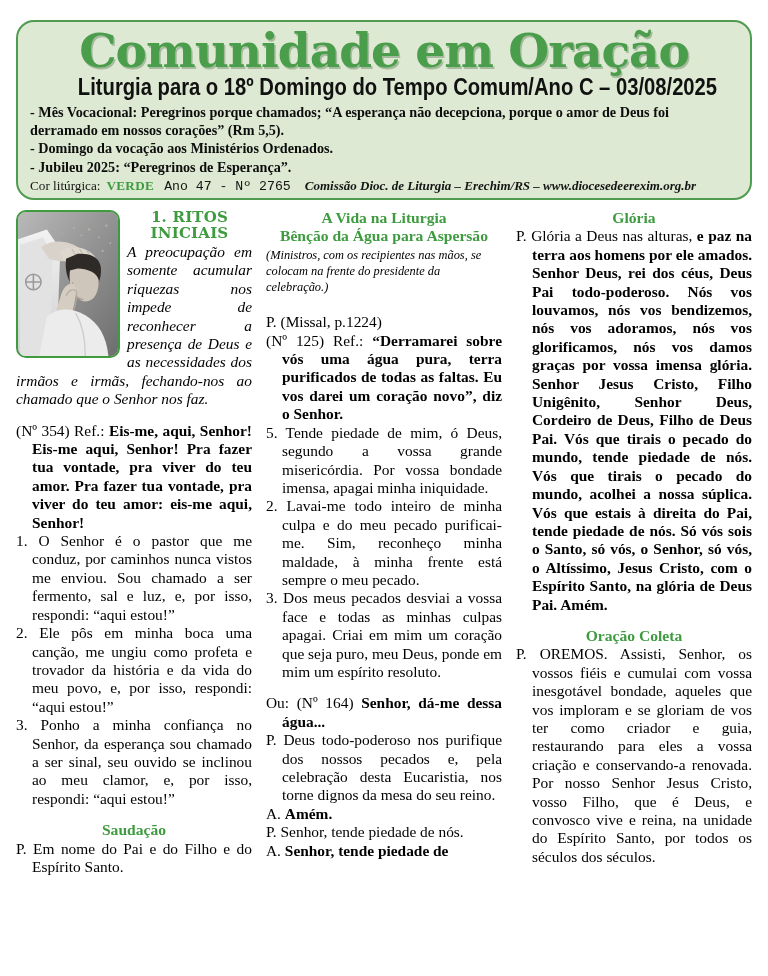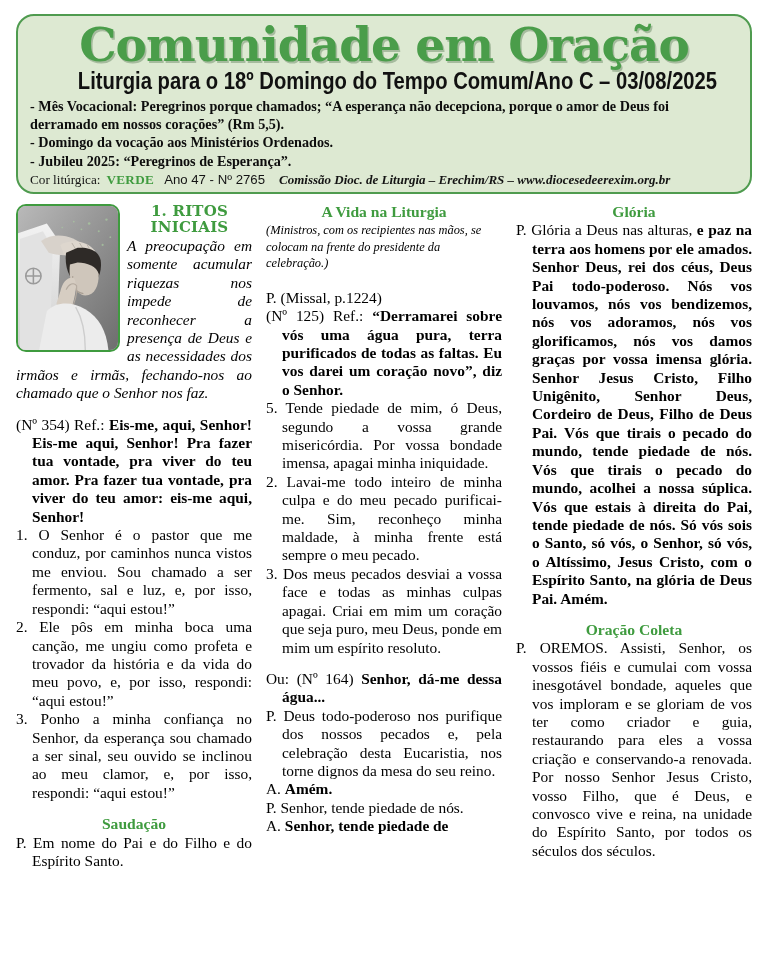--- a/index.html
+++ b/index.html
@@ -6,21 +6,21 @@
   html, body {
     margin: 0; padding: 0;
     width: 768px; height: 976px;
     background: #ffffff;
     font-family: "Liberation Serif", serif;
     overflow: hidden;
   }
   .page {
     position: relative;
     width: 768px; height: 976px;
-    padding: 14px 16px 0 16px;
+    padding: 20px 16px 0 16px;
     background: #ffffff;
   }
 
   
   .masthead {
     border: 2px solid #4f9b4f;
     border-radius: 18px;
     background: #dde9d2;
     padding: 4px 10px 3px 10px;
     position: relative;
@@ -67,21 +67,21 @@
     padding: 2px 2px 1px 2px;
     white-space: nowrap;
   }
   .credit-label { font-family: "Liberation Serif", serif; }
   .credit-verde {
     font-family: "Liberation Serif", serif;
     font-weight: bold;
     color: #3f9b3f;
     letter-spacing: 0.3px;
   }
-  .credit-ano { font-family: Liberation Sans, sans-serif; margin-left: 4px; }
+  .credit-ano { font-family: Liberation Mono, monospace; margin-left: 4px; }
   .credit-org {
     font-family: "Liberation Serif", serif;
     font-weight: bold;
     font-style: italic;
     margin-left: 8px;
     font-size: 13px;
     text-align: center;
   }
 
   
@@ -247,20 +247,21 @@
       <p class="hang">3. Ponho a minha confiança no Senhor, da esperança sou chamado a ser sinal, seu ouvido se inclinou ao meu clamor, e, por isso, respondi: “aqui estou!”</p>
 
       <div class="gap-md"></div>
 
       <div class="section-head">Saudação</div>
       <p class="hang">P. Em nome do Pai e do Filho e do Espírito Santo.</p>
     </div>
 
     <div class="col">
       <div class="section-head">A Vida na Liturgia</div>
+      <div class="section-head">Bênção da Água para Aspersão</div>
 
       <p class="rubric">(Ministros, com os recipientes nas mãos, se colocam na frente do presidente da celebração.)</p>
 
       <div class="gap-lg"></div>
 
       <p class="para">P. (Missal, p.1224)</p>
 
       <p class="hang"><span>(Nº 125) Ref.:</span> <span class="b">“Derramarei sobre vós uma água pura, terra purificados de todas as faltas. Eu vos darei um coração novo”, diz o Senhor.</span></p>
 
       <p class="hang">5. Tende piedade de mim, ó Deus, segundo a vossa grande misericórdia. Por vossa bondade imensa, apagai minha iniquidade.</p>

